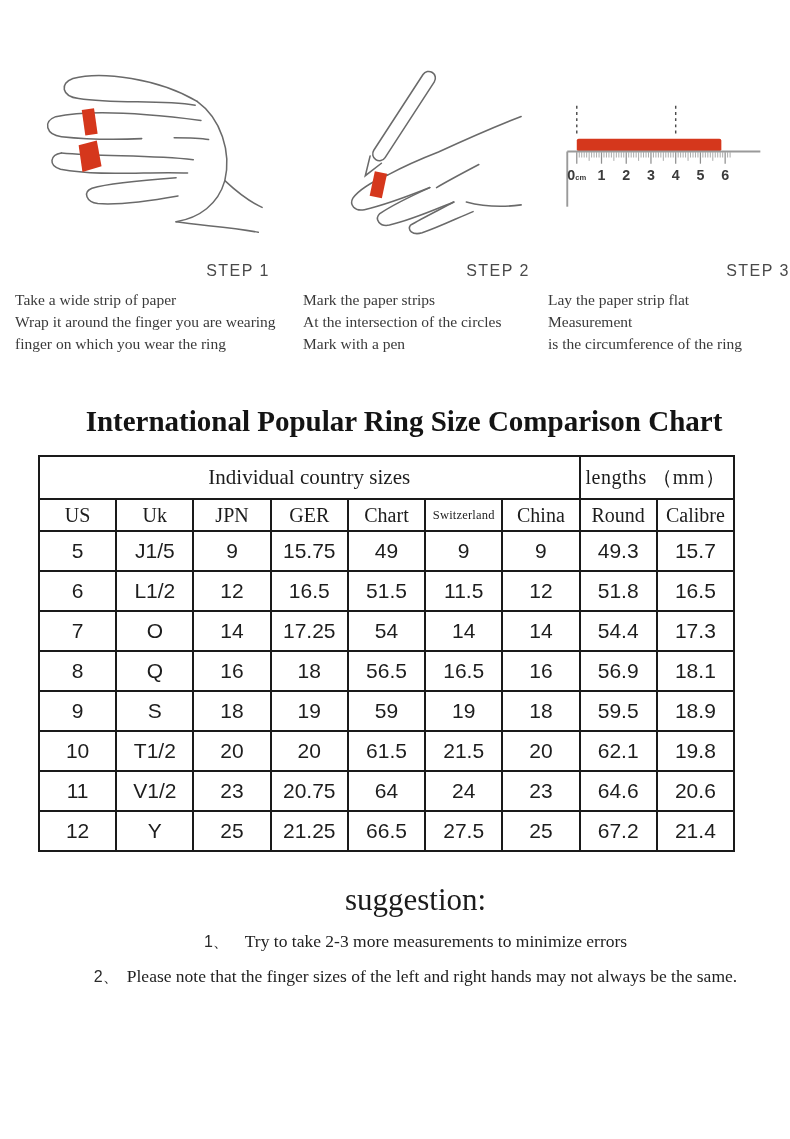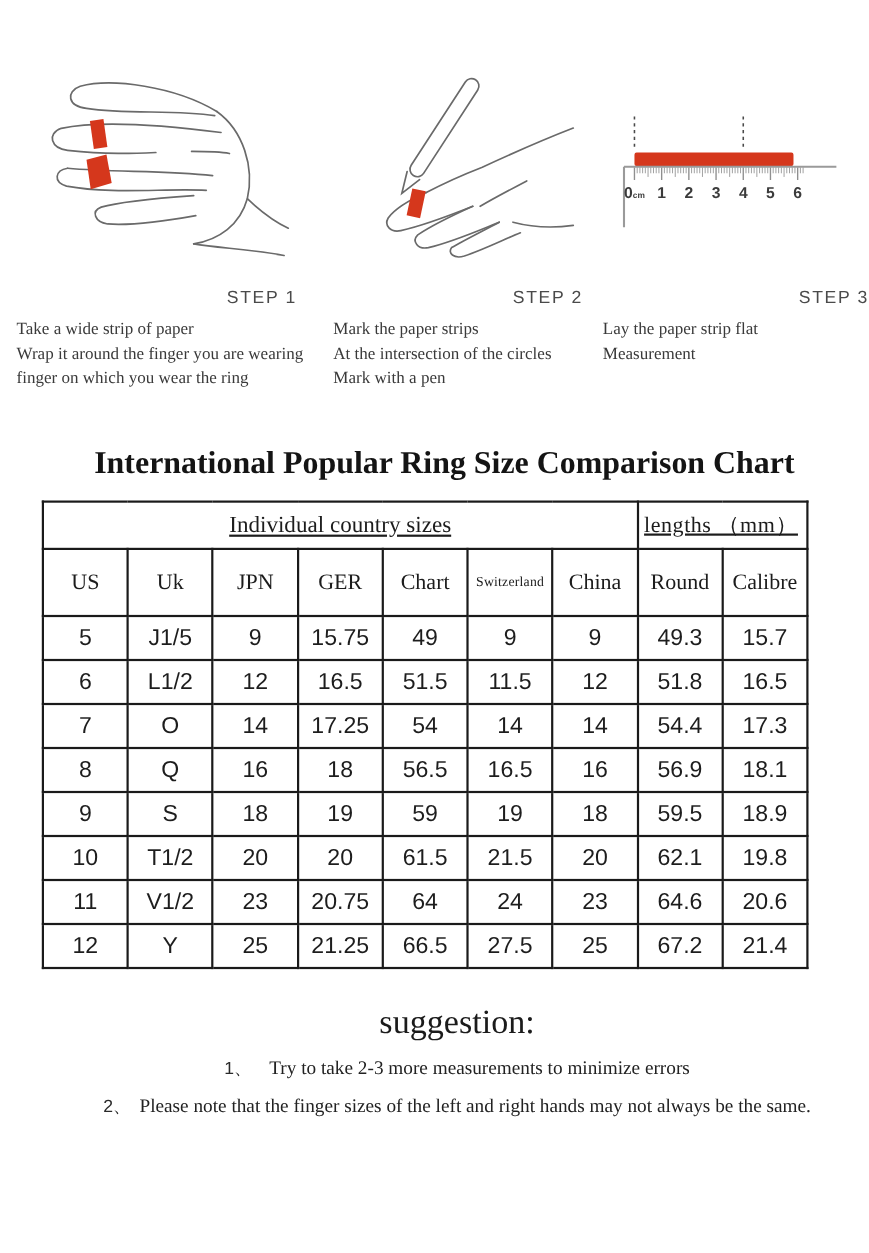--- a/index.html
+++ b/index.html
@@ -38,23 +38,23 @@
   
   h2 {
     margin-top:50px; text-align:center; font-size:29px; font-weight:700; color:#141414;margin-left:18px;
   }
   
   table {
     border-collapse:collapse; table-layout:fixed; width:697px;
     margin:17px 0 0 38px;
   }
   th, td { border:2px solid #1a1a1a; text-align:center; overflow:hidden; }
-  tr.group th { height:43px; font-size:21px; font-weight:500; color:#1c1c1c;text-decoration:underline; }
+  tr.group th { height:43px; font-size:21px; font-weight:500; color:#1c1c1c; }
   tr.group th.lengths { text-align:left; padding-left:5px; font-size:20px; letter-spacing:0.5px; }
-  #col-row th { height:61px; font-size:20px; font-weight:500; color:#1c1c1c;border-radius:18px; }
+  #col-row th { height:32px; font-size:20px; font-weight:500; color:#1c1c1c;border-radius:18px; }
   #col-row th.small { font-size:12.5px; letter-spacing:0.2px; }
   td {
     height:40px; font-family:"Liberation Sans", sans-serif;
     font-size:21px; color:#1d1d1d;
   }
   
   .suggestion { margin:30px 0 0 41px;text-align:center; }
   .suggestion h3 { font-size:31px; font-weight:400; color:#1b1b1b; }
   .sug-item { margin-top:13px; font-size:17.5px; color:#222; white-space:nowrap; }
   .sug-item .num {
@@ -214,20 +214,21 @@
               <text x="129" y="92" text-anchor="middle">4</text>
               <text x="155" y="92" text-anchor="middle">5</text>
               <text x="181" y="92" text-anchor="middle">6</text>
             </g>
         </svg>
       </div>
       <div class="step-label">STEP 3</div>
       <div class="step-lines">
         <div>Lay the paper strip flat</div>
         <div>Measurement</div>
+        <div>is the circumference of the ring</div>
       </div>
     </div>
 
   </section>
 
   <h2>International Popular Ring Size Comparison Chart</h2>
 
   <table>
     <thead>
       <tr class="group">

